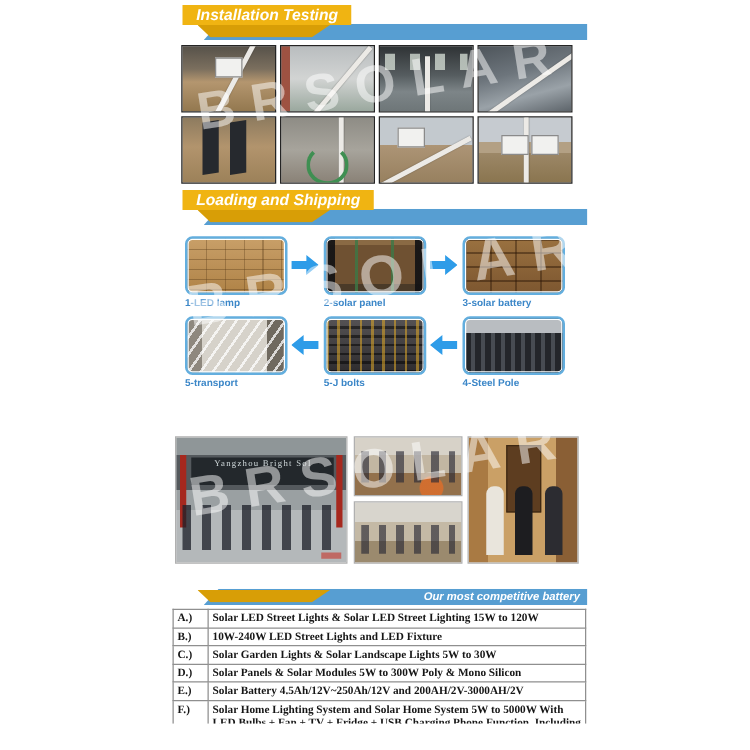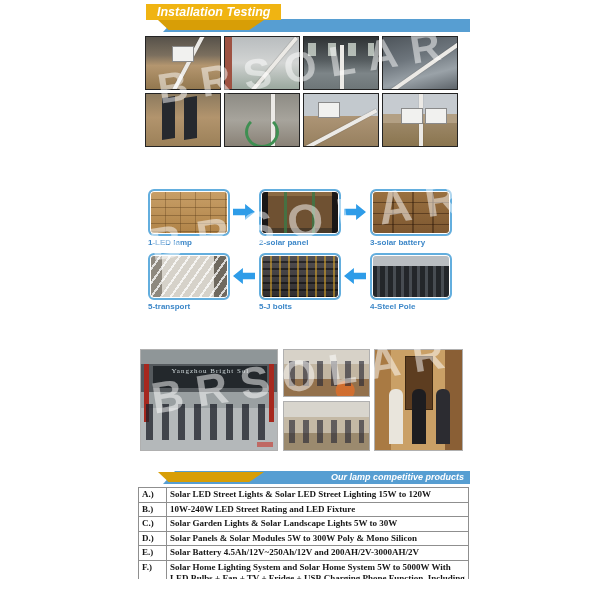--- a/index.html
+++ b/index.html
@@ -130,20 +130,25 @@
     <div class="pole" style="left:30px;top:-8px;transform:rotate(62deg)"></div>
     <div class="panel" style="left:14px;top:8px"></div>
   </div>
   <div class="iph w8" style="left:382px;top:93px">
     <div class="pole" style="left:36px;top:-4px"></div>
     <div class="panel" style="left:18px;top:14px"></div>
     <div class="panel" style="left:42px;top:14px"></div>
   </div>
   <div class="wm wm1">BRSOLAR</div>
 
+  <div class="hdr" style="top:152px">
+    <div class="hdr-bar"></div>
+    <div class="hdr-fold"></div>
+    <div class="hdr-label">Loading and Shipping</div>
+  </div>
 
   <div class="sph s1" style="left:148px;top:189px"></div>
   <div class="arrow" style="left:233px;top:204px"></div>
   <div class="sph s2" style="left:259px;top:189px"></div>
   <div class="arrow" style="left:344px;top:204px"></div>
   <div class="sph s3" style="left:370px;top:189px"></div>
   <div class="slabel" style="left:148px;top:238px">1-LED lamp</div>
   <div class="slabel" style="left:259px;top:238px">2-solar panel</div>
   <div class="slabel" style="left:370px;top:238px">3-solar battery</div>
 
@@ -174,33 +179,33 @@
   <div class="cph cph4" style="left:374px;top:349px;width:89px;height:102px">
     <div class="door"></div>
     <div class="fig" style="left:16%;background:#e9e5dc"></div>
     <div class="fig" style="left:42%;background:#1d1d20"></div>
     <div class="fig" style="left:70%;background:#2c2c31"></div>
   </div>
   <div class="wm wm3">BRSOLAR</div>
 
   <div class="hdr" style="top:456px">
     <div class="hdr-bar"></div>
-    <div class="bar-text">Our lamp competitive products</div>
+    <div class="bar-text">Our most competitive battery</div>
     <div class="hdr-fold"></div>
   </div>
 
   <table class="note-table">
     <tbody>
         <tr>
       <td class="key">A.)</td>
       <td>Solar LED Street Lights &amp; Solar LED Street Lighting 15W to 120W</td>
     </tr>
     <tr>
       <td class="key">B.)</td>
-      <td>10W-240W LED Street Rating and LED Fixture</td>
+      <td>10W-240W LED Street Lights and LED Fixture</td>
     </tr>
     <tr>
       <td class="key">C.)</td>
       <td>Solar Garden Lights &amp; Solar Landscape Lights 5W to 30W</td>
     </tr>
     <tr>
       <td class="key">D.)</td>
       <td>Solar Panels &amp; Solar Modules 5W to 300W Poly &amp; Mono Silicon</td>
     </tr>
     <tr>

